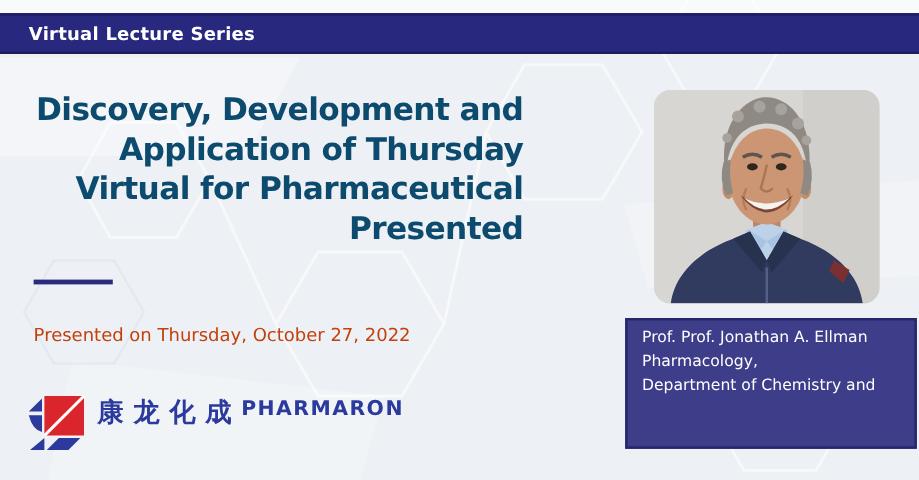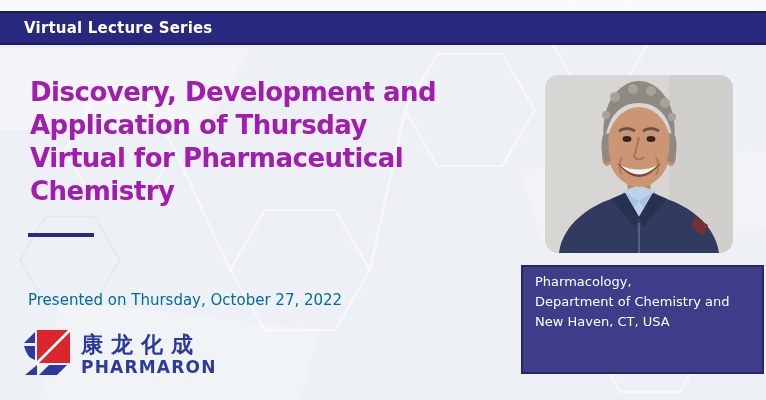--- a/index.html
+++ b/index.html
@@ -17,33 +17,33 @@
     position:absolute; left:0; top:11px; width:766px; height:34px;
     background:#28287E; border-top:2px solid #1C1C60; border-bottom:2px solid #1C1C60;
     display:flex; align-items:center; padding-left:24px;
   }
   .topbar .series-label {
     color:#ffffff; font-weight:bold; font-size:15px; letter-spacing:.2px;
   }
 
   .title {
     position:absolute; left:30px; top:76px;
-    color:#a21caf; font-weight:bold; font-size:26px; line-height:33px; letter-spacing:-0.5px;
+    color:#0c4a6e; font-weight:bold; font-size:26px; line-height:33px; letter-spacing:-0.5px;text-align:right;
   }
   .title div { white-space:nowrap; }
 
   .dash { position:absolute; left:28px; top:233px; width:66px; height:4px; background:#2B2B7D; }
 
   .presented {
     position:absolute; left:28px; top:270px;
-    font-size:15px; color:#0369a1; white-space:nowrap;margin-top:21px;
+    font-size:15px; color:#c2410c; white-space:nowrap;
   }
 
   .logo { position:absolute; left:22px; top:329px; display:flex; gap:9px; }
-  .logo-text { display:flex; flex-direction:column; padding-top:2px; }
+  .logo-text { display:flex; padding-top:2px; }
   .logo-cn {
     color:#2B3A9C; font-size:22px; letter-spacing:8px; line-height:26px;
     font-family:"DejaVu Serif","Liberation Serif",serif; font-weight:bold; white-space:nowrap;
   }
   .logo-en {
     color:#2B3A9C; font-size:17px; font-weight:bold; letter-spacing:1.2px; line-height:20px; white-space:nowrap;
   }
 
   .photo {
     position:absolute; left:545px; top:75px; width:188px; height:178px;
@@ -84,21 +84,21 @@
   </svg>
 
   <div class="topbar">
     <span class="series-label">Virtual Lecture Series</span>
   </div>
 
   <div class="title">
     <div>Discovery, Development and</div>
     <div>Application of Thursday</div>
     <div>Virtual for Pharmaceutical</div>
-    <div>Chemistry</div>
+    <div>Presented</div>
   </div>
 
   <div class="dash"></div>
 
   <div class="presented">Presented on Thursday, October 27, 2022</div>
 
   <div class="logo">
     <svg width="50" height="48" viewBox="0 0 50 48">
 
       <polygon points="15,1 48,1 48,34 15,34" fill="#D9252B"></polygon>
@@ -156,18 +156,18 @@
       <path d="M94,62 C92,72 90,78 89,82 Q94,87 99,82" stroke="#A9764F" stroke-width="2" fill="none"></path>
       <path d="M77,82 Q72,92 77,100" stroke="#B07D58" stroke-width="2" fill="none"></path>
       <path d="M111,82 Q116,92 111,100" stroke="#B07D58" stroke-width="2" fill="none"></path>
 
       <path d="M72,88 Q94,116 116,88 Q94,102 72,88 Z" fill="#7C4434"></path>
       <path d="M75,90 Q94,109 113,90 Q94,99 75,90 Z" fill="#F6F3EF"></path>
     </svg>
   </div>
 
   <div class="caption">
+    <div>Prof. Prof. Jonathan A. Ellman</div>
     <div>Pharmacology,</div>
     <div>Department of Chemistry and</div>
-    <div>New Haven, CT, USA</div>
   </div>
 
 </div>
 
 </body></html>

